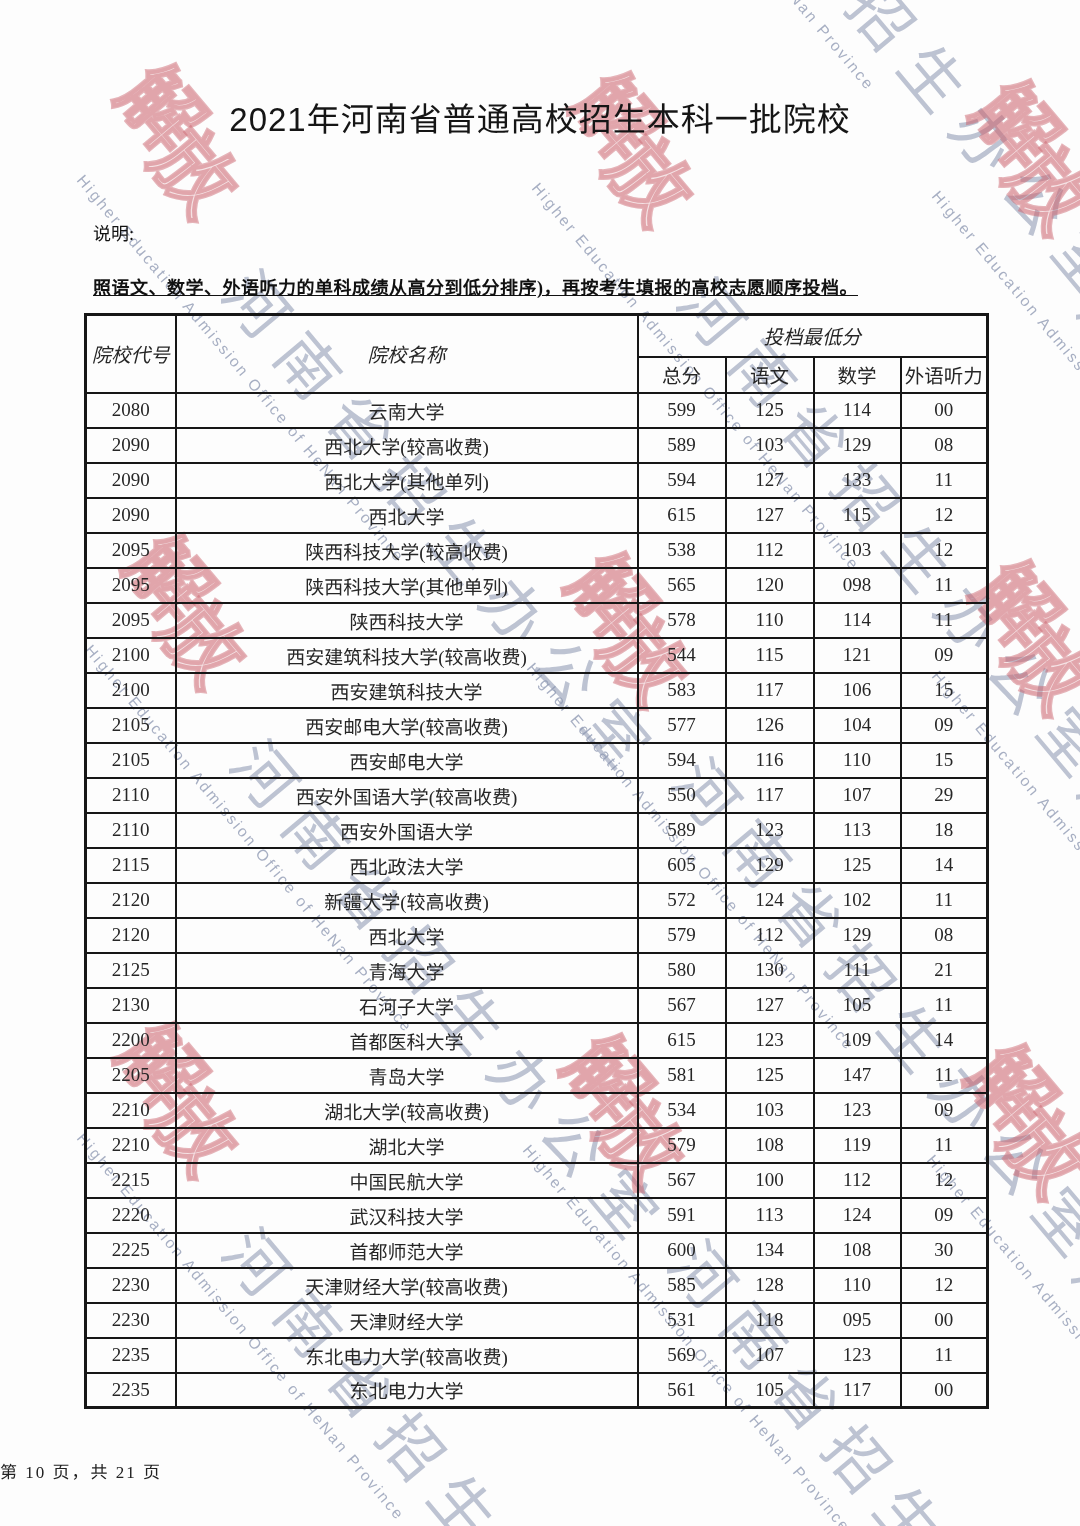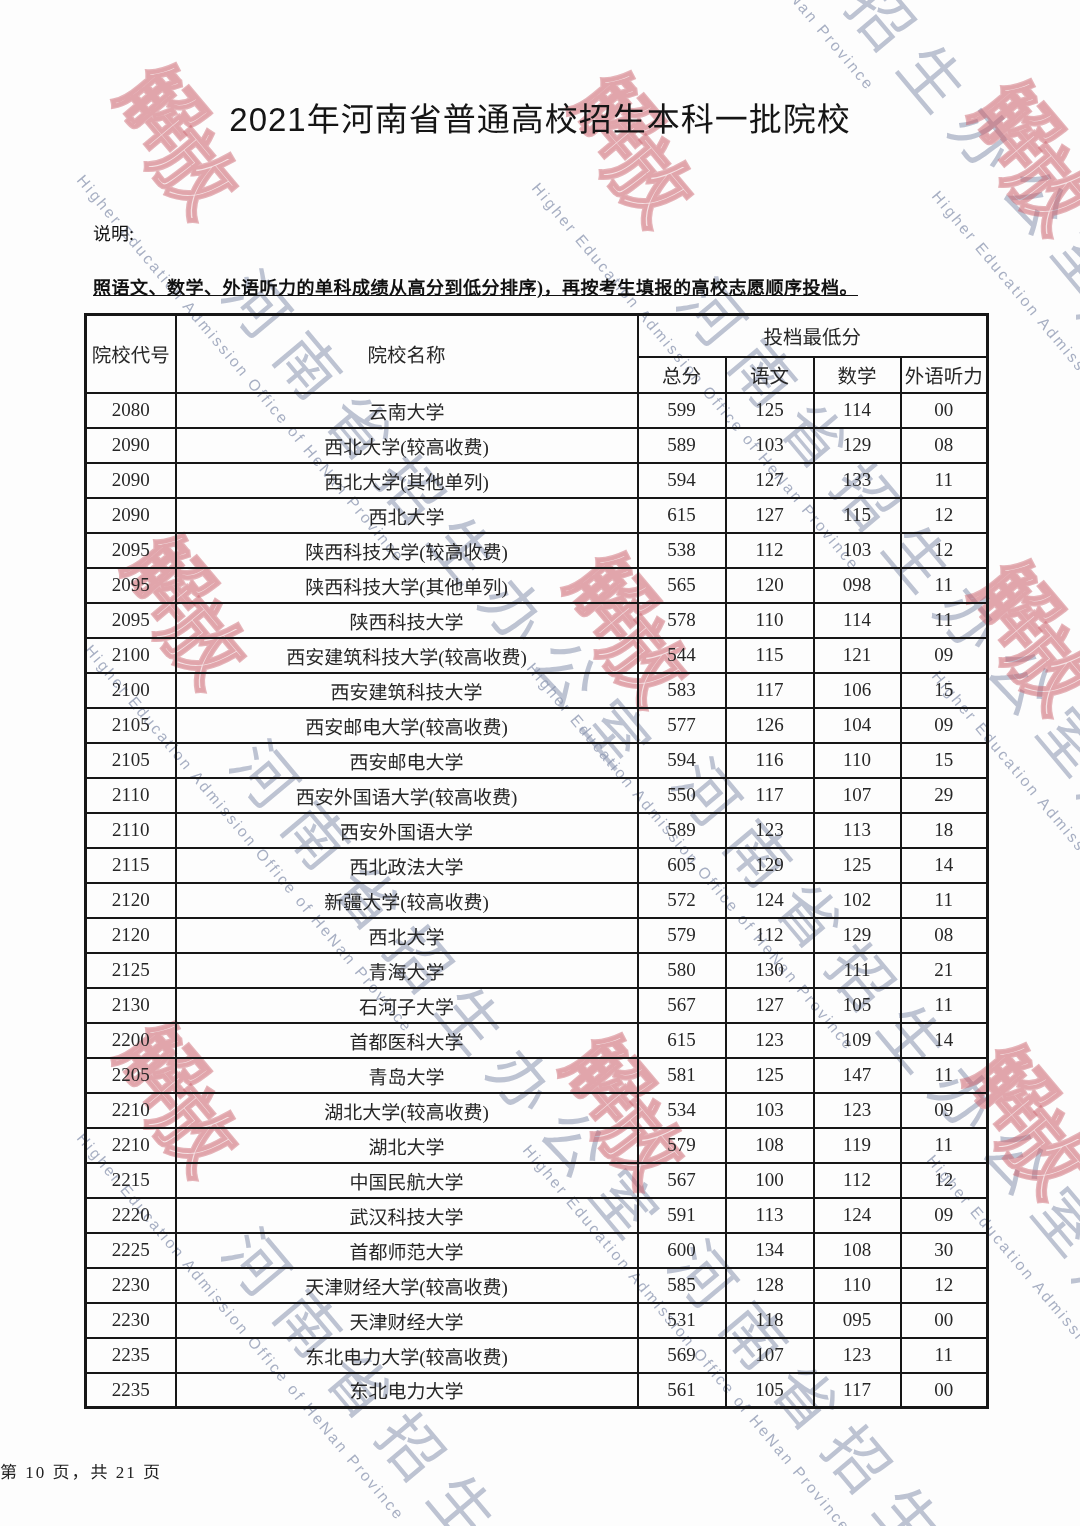--- a/index.html
+++ b/index.html
@@ -72,21 +72,21 @@
     border-collapse:collapse;table-layout:fixed;
     border:3px solid #161616;
     font-size:19px;color:#262626;
   }
   table.scores th,table.scores td{
     border:2px solid #161616;
     text-align:center;vertical-align:middle;
     padding:0;overflow:hidden;white-space:nowrap;
     font-weight:400;
   }
-  table.scores thead tr.h1{height:42px;}
+  table.scores thead tr.h1{height:42px;font-style:italic;}
   table.scores thead tr.h2{height:36px;}
   table.scores tbody tr{height:35px;}
   table.scores th{font-size:19.5px;}
   td.cell-name{text-align:left;padding-left:10px;}
 
   
   .footer{
     position:absolute;left:0;top:1458px;width:1080px;
     font-size:17px;color:#222;
     letter-spacing:2px;

